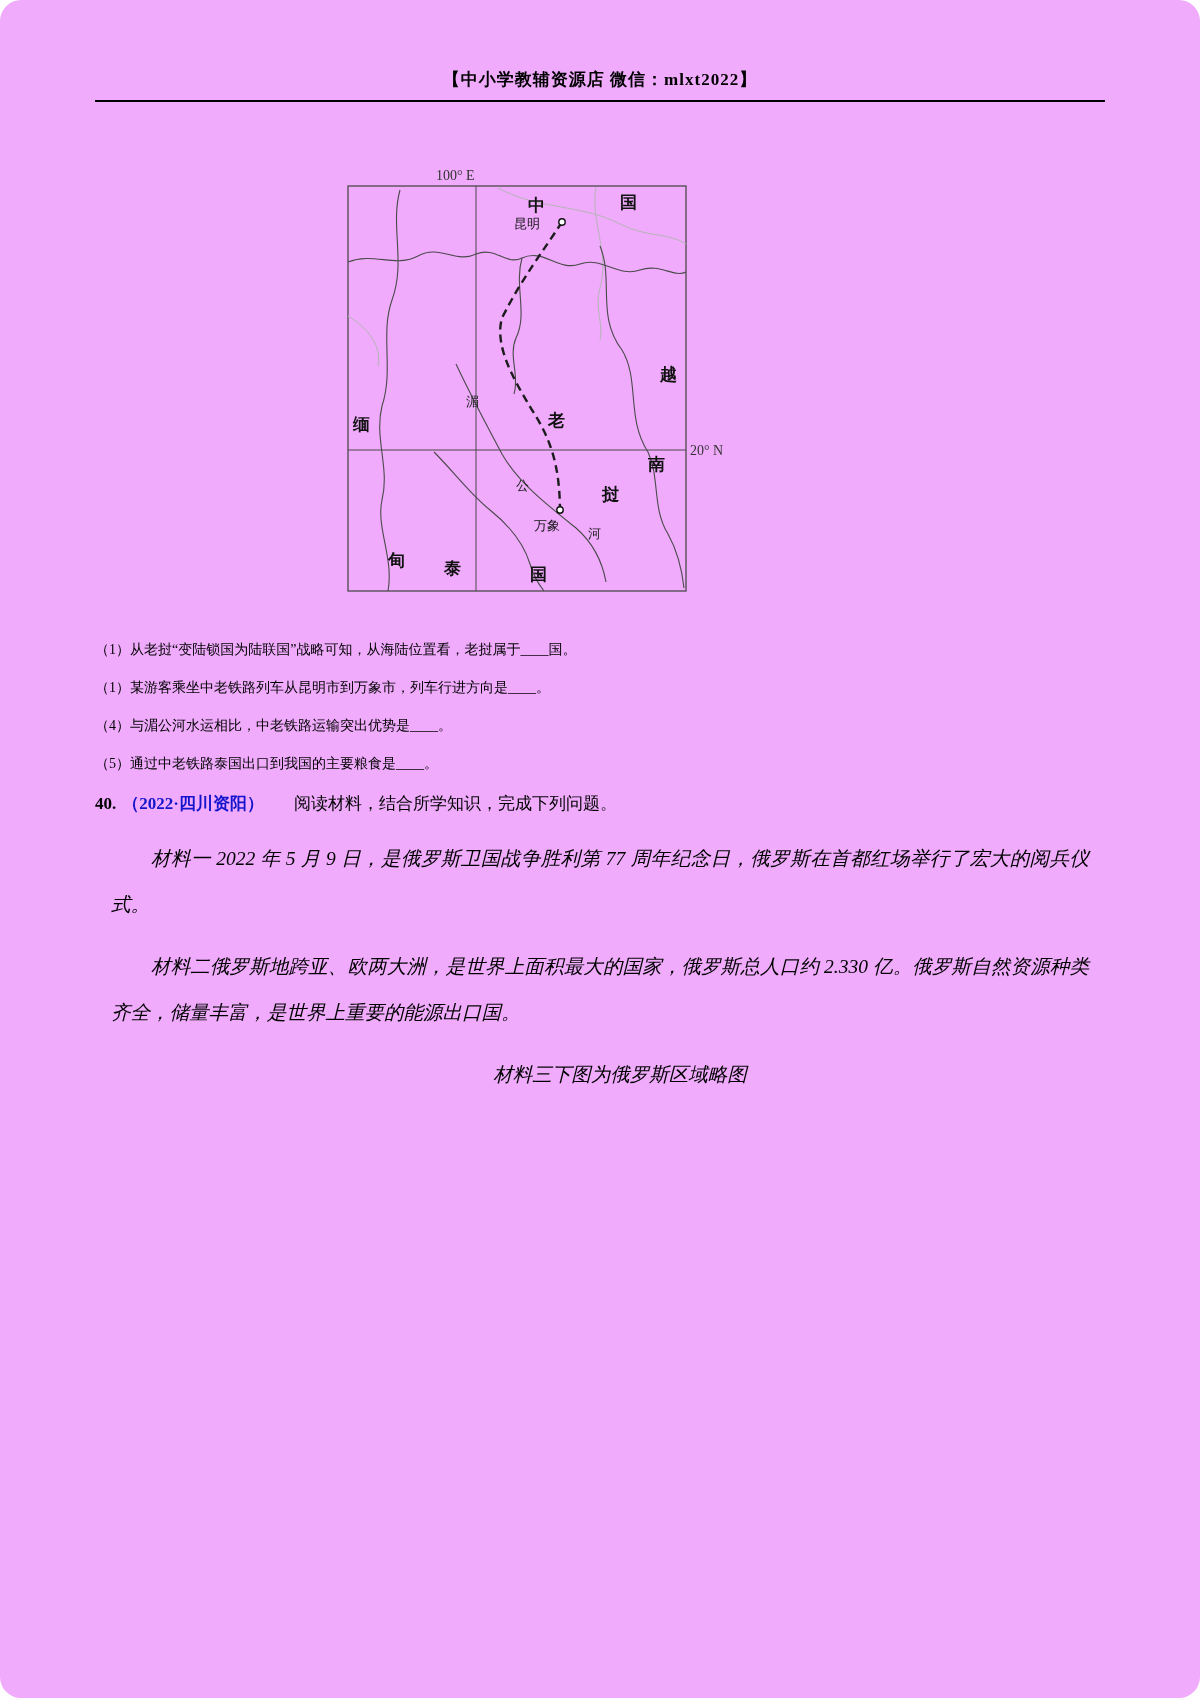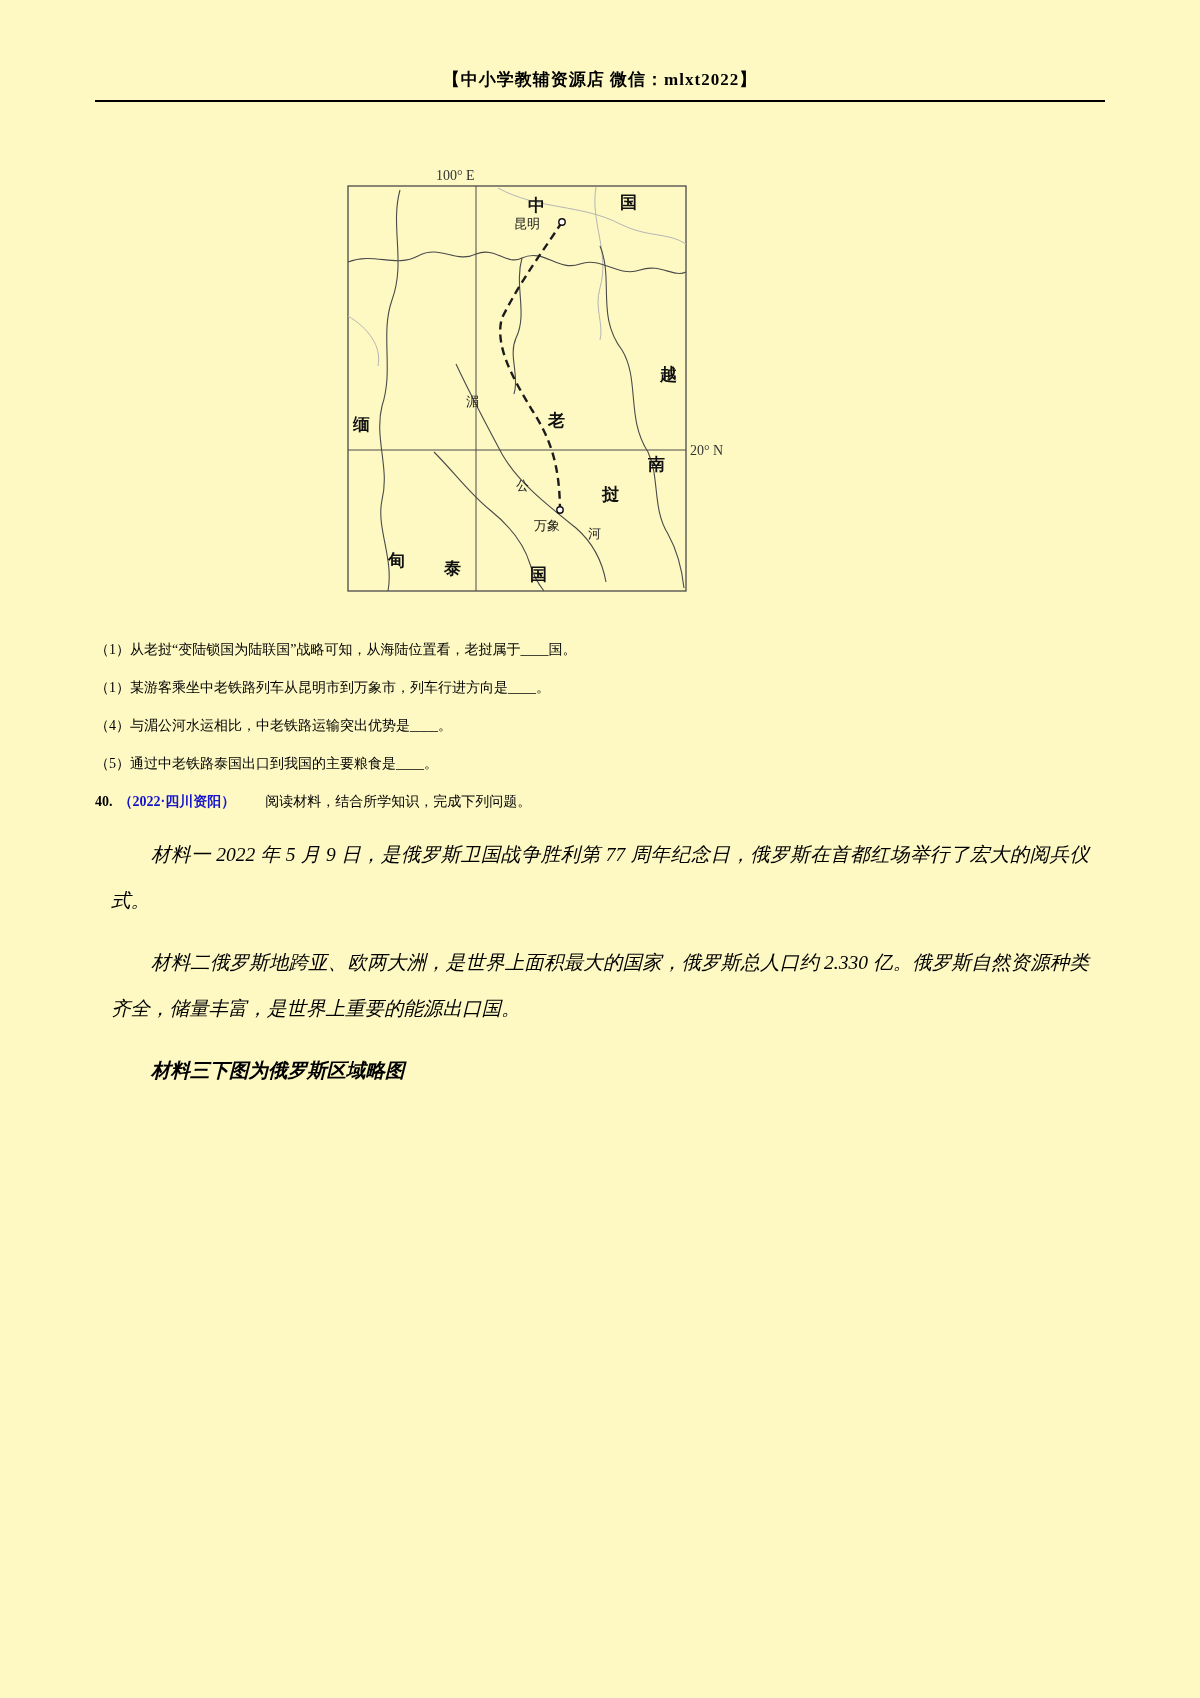--- a/index.html
+++ b/index.html
@@ -1,24 +1,25 @@
 <!DOCTYPE html>
 <html><head>
 <meta charset="utf-8">
 <style>
   html, body { margin: 0; padding: 0; background: #ffffff; }
   .page {
     position: relative;
     width: 1200px;
     height: 1698px;
     margin: 0 auto;
-    background: #fef9c3;
+    background: #f0abfc;
     font-family: "Liberation Serif", serif;
     color: #000;
     overflow: hidden;
+    border-radius: 21px;
   }
   .content { padding: 0 95px; }
   .header {
     padding-top: 68px;
     text-align: center;
     font-size: 17px;
     font-weight: bold;
     letter-spacing: 1px;
   }
   .header-rule {
@@ -38,33 +39,33 @@
   .frame { fill: none; stroke: #4a4a4a; stroke-width: 1.3; }
   .grid  { stroke: #4a4a4a; stroke-width: 1; }
   .citydot { fill: #ffffff; stroke: #111; stroke-width: 1.4; }
 
   .questions { margin-top: 42px; }
   .questions p {
     margin: 0 0 22px 0;
     font-size: 14px;
     line-height: 1.15;
   }
-  .q40-line { margin: 4px 0 22px 0; font-size: 14px; line-height: 1.15; }
+  .q40-line { margin: 4px 0 22px 0; font-size: 17px; line-height: 1.15; }
   .q40-num { font-weight: bold; margin-right: 6px; }
   .q40-src { font-weight: bold; color: #1414cc; }
   .q40-stem { margin-left: 30px; }
   .material {
     margin: 16px;
     font-size: 19.5px;
     line-height: 46px;
     text-align: justify;
     text-indent: 40px;
     font-style: italic;
   }
-  .material.last { text-align: left; font-weight: bold; }
+  .material.last { text-align: center; }
 </style>
 </head>
 <body>
 
 <div class="page">
   <div class="content">
 
     <div class="header">
       <span>【中小学教辅资源店 微信：mlxt2022】</span>
     </div>

